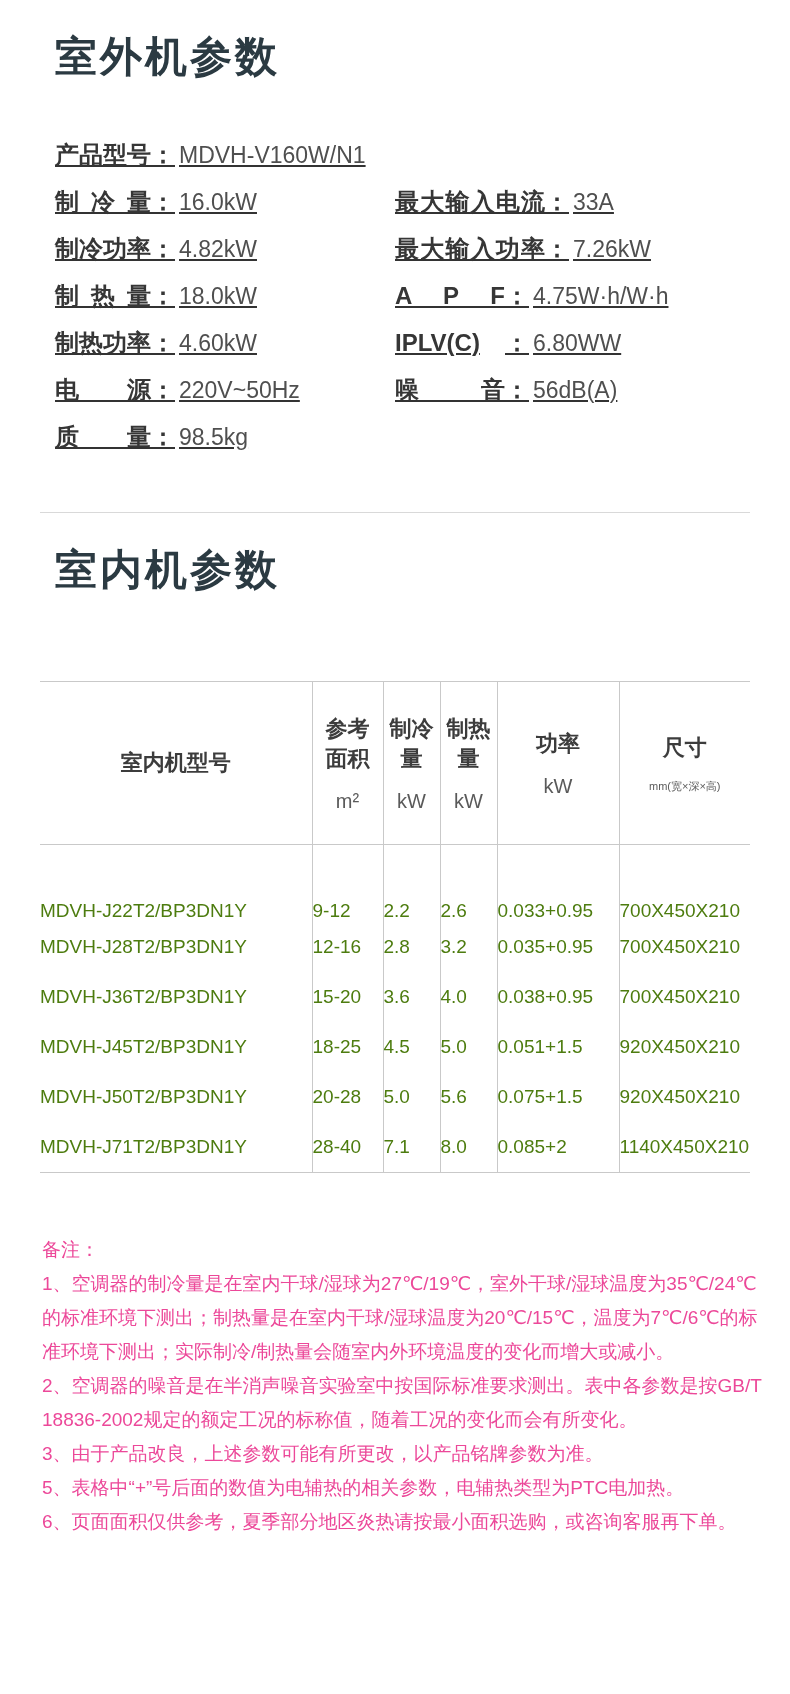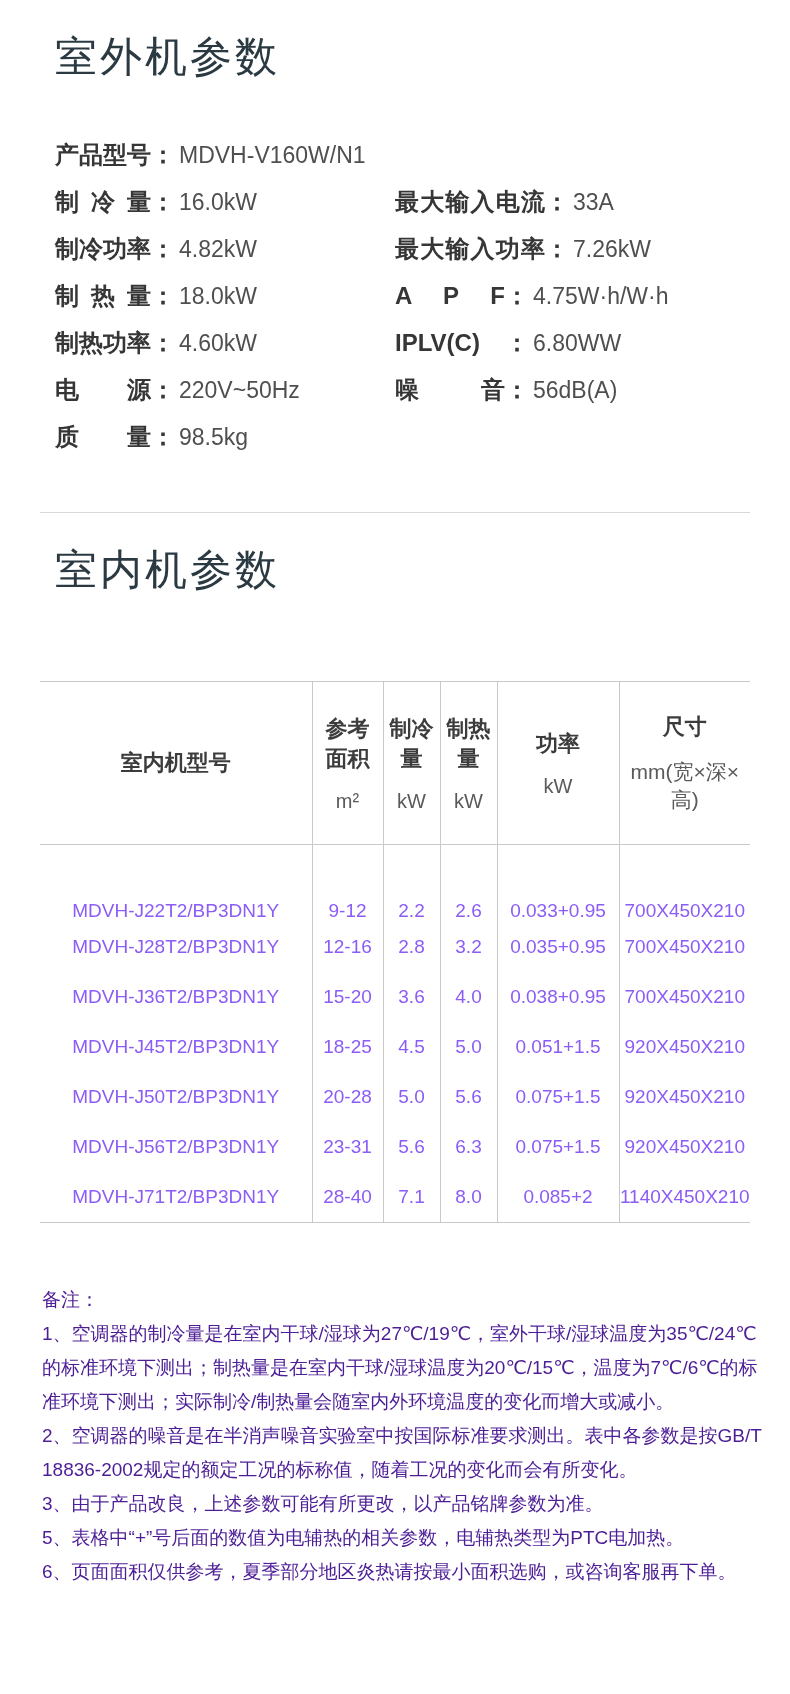--- a/index.html
+++ b/index.html
@@ -7,29 +7,29 @@
   body {
     width:790px; min-height:1694px;
     font-family:"Liberation Sans","DejaVu Sans",sans-serif;
     color:#333; overflow:hidden;
   }
   .page { width:790px; }
 
   
   .sec-title {
     margin:33px 0 0 55px;
-    font-size:42px; line-height:48px; font-weight:normal;
+    font-size:42px; line-height:48px; font-weight:bold;
     color:#2b3a42; letter-spacing:3px;
   }
   .sec-title.second { }
 
   
   .specs { margin:50px 0 0 55px; }
   .spec-row { display:flex; height:47px; align-items:center; }
-  .spec-cell { display:flex; align-items:baseline; }
+  .spec-cell { display:flex; align-items:baseline;text-decoration:underline; }
   .spec-cell.left { width:340px; flex:none; }
   .spec-cell.right { flex:none; }
   .label {
     display:inline-block; font-weight:bold; color:#363636;
     font-size:24px; text-align:justify; text-align-last:justify;
   }
   .spec-cell.left .label { width:96px; }
   .spec-cell.right .label { width:110px; }
   .spec-cell.right.wide .label { width:150px; }
   .colon { font-weight:bold; color:#363636; font-size:24px; }
@@ -46,30 +46,30 @@
   }
   .spec-table th, .spec-table td { border-right:1px solid #c9c9c9; }
   .spec-table th:last-child, .spec-table td:last-child { border-right:none; }
   .spec-table thead th {
     border-bottom:1px solid #c9c9c9;
     height:163px; vertical-align:middle; padding:0 4px;
   }
   .h-name { font-size:22px; font-weight:bold; color:#3c3c3c; line-height:30px; text-align:center; }
   .h-unit { font-size:20px; font-weight:normal; color:#5a5a5a; margin-top:16px; text-align:center; }
   .h-unit:empty { display:none; }
-  th.dim .h-unit { font-size:21px; }
+  th.dim .h-unit { font-size:11px; }
   .spec-table tbody td {
-    height:50px; text-align:center; vertical-align:middle;
-    font-size:19px; color:#8b5cf6; white-space:nowrap;
+    height:50px; vertical-align:middle;
+    font-size:19px; color:#4d7c0f; white-space:nowrap;
   }
   .spec-table tbody tr:first-child td { padding-top:55px; }
   .spec-table tbody tr:last-child td { }
 
   
-  .notes { margin:60px 25px 0 42px; font-size:19px; line-height:34px; color:#4c1d95; }
+  .notes { margin:60px 25px 0 42px; font-size:19px; line-height:34px; color:#ec4899; }
   .note-line { margin:0; }
 </style>
 </head>
 <body>
 
 <div class="page">
 
   <h1 class="sec-title">室外机参数</h1>
 
   <div class="specs">
@@ -233,28 +233,20 @@
       </tr>
       <tr>
         <td>MDVH-J50T2/BP3DN1Y</td>
         <td>20-28</td>
         <td>5.0</td>
         <td>5.6</td>
         <td>0.075+1.5</td>
         <td>920X450X210</td>
       </tr>
       <tr>
-        <td>MDVH-J56T2/BP3DN1Y</td>
-        <td>23-31</td>
-        <td>5.6</td>
-        <td>6.3</td>
-        <td>0.075+1.5</td>
-        <td>920X450X210</td>
-      </tr>
-      <tr>
         <td>MDVH-J71T2/BP3DN1Y</td>
         <td>28-40</td>
         <td>7.1</td>
         <td>8.0</td>
         <td>0.085+2</td>
         <td>1140X450X210</td>
       </tr>
     </tbody>
   </table>
 

